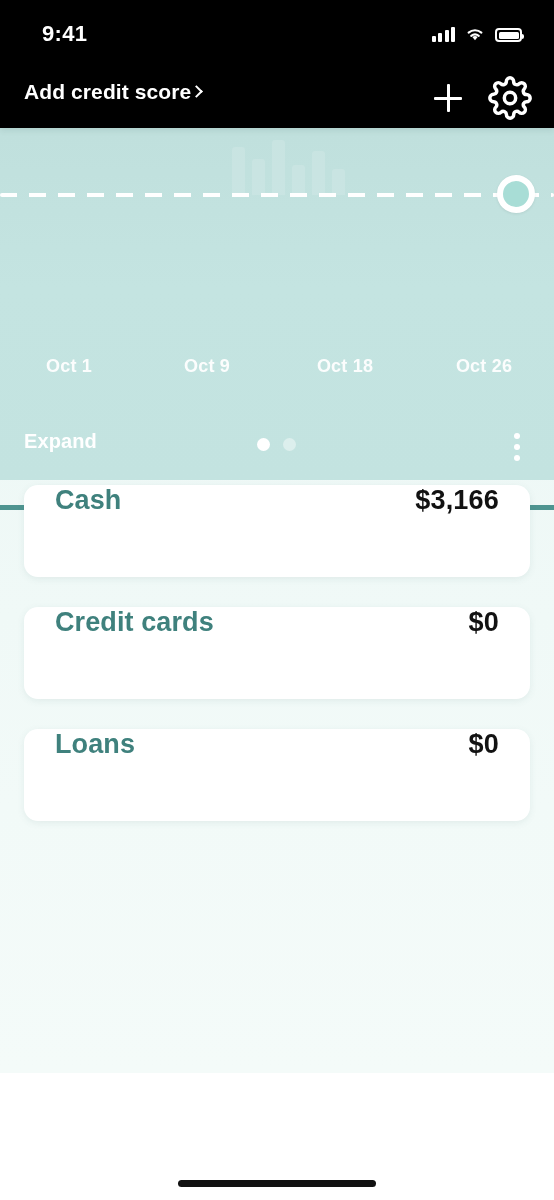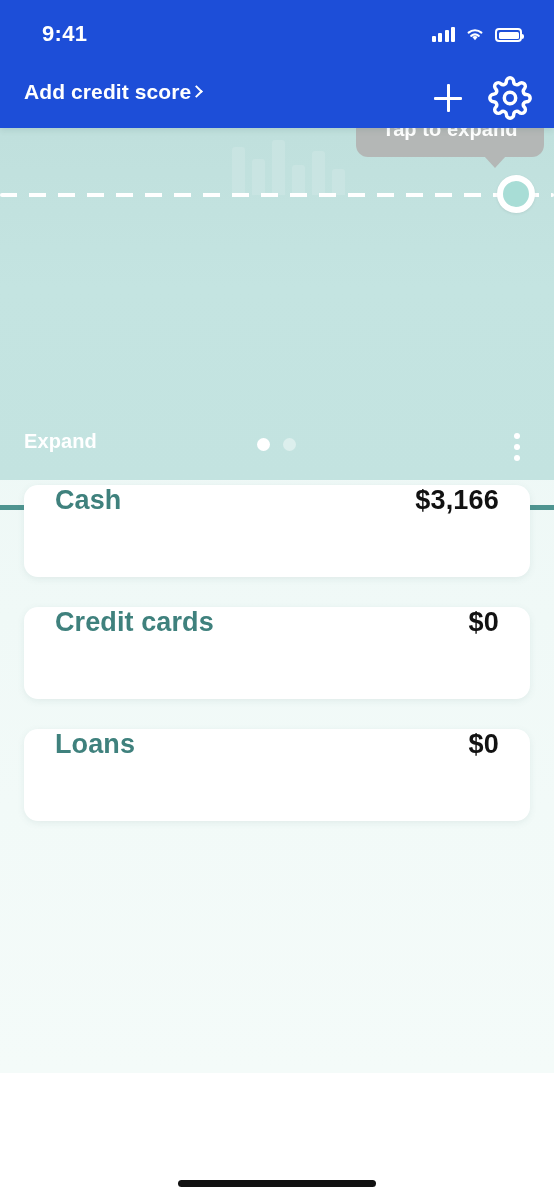--- a/index.html
+++ b/index.html
@@ -75,21 +75,21 @@
 
   
   .teal-divider {
     position:absolute; left:0; top:505px; width:554px; height:5px;
     background:#4e9490;
   }
 
   
   .header {
     position:absolute; left:0; top:0; width:554px; height:128px;
-    background:#1d4ed8;
+    background:#000000;
     box-shadow:0 2px 6px rgba(60,100,95,0.14);
     z-index:30;
   }
   .statusbar {
     position:absolute; left:0; top:0; width:554px; height:56px;
   }
   .clock {
     position:absolute; left:42px; top:21px;
     font-size:22px; font-weight:600; color:#ffffff; letter-spacing:0.3px;
   }
@@ -226,20 +226,26 @@
       <div class="bar" style="left:252px;height:36px;"></div>
       <div class="bar" style="left:272px;height:55px;"></div>
       <div class="bar" style="left:292px;height:30px;"></div>
       <div class="bar" style="left:312px;height:44px;"></div>
       <div class="bar" style="left:332px;height:26px;"></div>
     </div>
 
     <div class="dashed-line"></div>
     <div class="marker"></div>
 
+    <div class="axis-labels">
+      <span class="axis-label" style="left:69px;">Oct 1</span>
+      <span class="axis-label" style="left:207px;">Oct 9</span>
+      <span class="axis-label" style="left:345px;">Oct 18</span>
+      <span class="axis-label" style="left:484px;">Oct 26</span>
+    </div>
 
     <div class="expand-row">
       <span class="expand-label">Expand</span>
       <div class="pager">
         <span class="dot active"></span>
         <span class="dot"></span>
       </div>
       <div class="kebab">
         <i></i>
           <i></i>
@@ -279,23 +285,20 @@
       <div class="plus-btn"></div>
       <div class="gear-btn">
         <svg width="44" height="44" viewBox="0 0 24 24" fill="none" stroke="#ffffff" stroke-width="1.9" stroke-linecap="round" stroke-linejoin="round">
           <circle cx="12" cy="12" r="3.1"></circle>
           <path d="M19.4 15a1.7 1.7 0 0 0 .34 1.87l.06.06a2 2 0 1 1-2.83 2.83l-.06-.06a1.7 1.7 0 0 0-1.87-.34 1.7 1.7 0 0 0-1 1.55V21a2 2 0 1 1-4 0v-.09A1.7 1.7 0 0 0 9 19.4a1.7 1.7 0 0 0-1.87.34l-.06.06a2 2 0 1 1-2.83-2.83l.06-.06A1.7 1.7 0 0 0 4.6 15a1.7 1.7 0 0 0-1.55-1H3a2 2 0 1 1 0-4h.09A1.7 1.7 0 0 0 4.6 9a1.7 1.7 0 0 0-.34-1.87l-.06-.06a2 2 0 1 1 2.83-2.83l.06.06A1.7 1.7 0 0 0 9 4.6a1.7 1.7 0 0 0 1-1.55V3a2 2 0 1 1 4 0v.09a1.7 1.7 0 0 0 1 1.55 1.7 1.7 0 0 0 1.87-.34l.06-.06a2 2 0 1 1 2.83 2.83l-.06.06A1.7 1.7 0 0 0 19.4 9v.09a1.7 1.7 0 0 0 1.55 1H21a2 2 0 1 1 0 4h-.09a1.7 1.7 0 0 0-1.51 1z"></path>
         </svg>
       </div>
     </div>
   </div>
 
-  <div class="tap-tip">
-    <span>Tap to expand</span>
-  </div>
 
   <div class="card" style="top:485px;">
     <span class="card-label">Cash</span>
     <span class="card-value">$3,166</span>
   </div>
 
   <div class="card" style="top:607px;">
     <span class="card-label">Credit cards</span>
     <span class="card-value">$0</span>
   </div>

